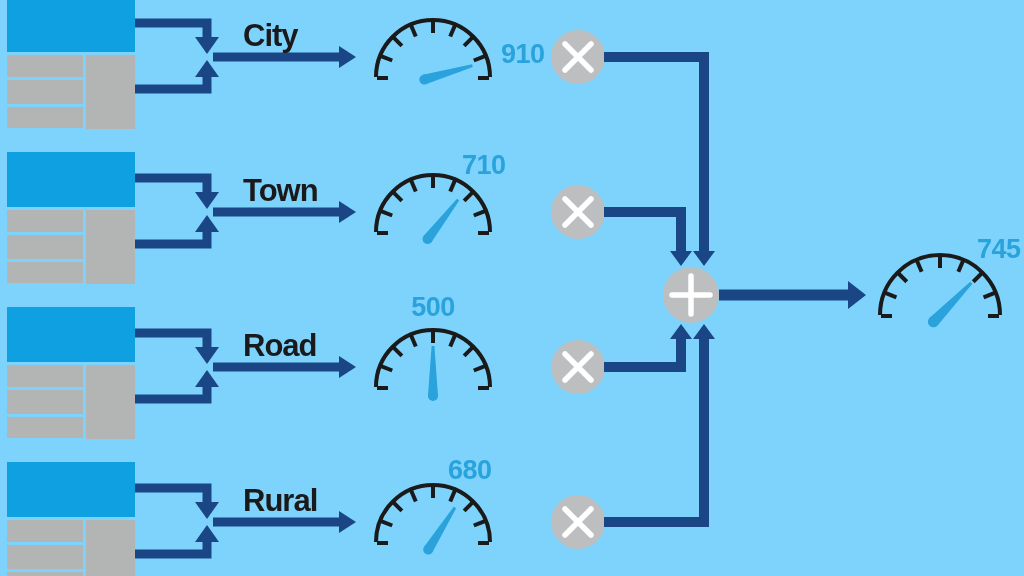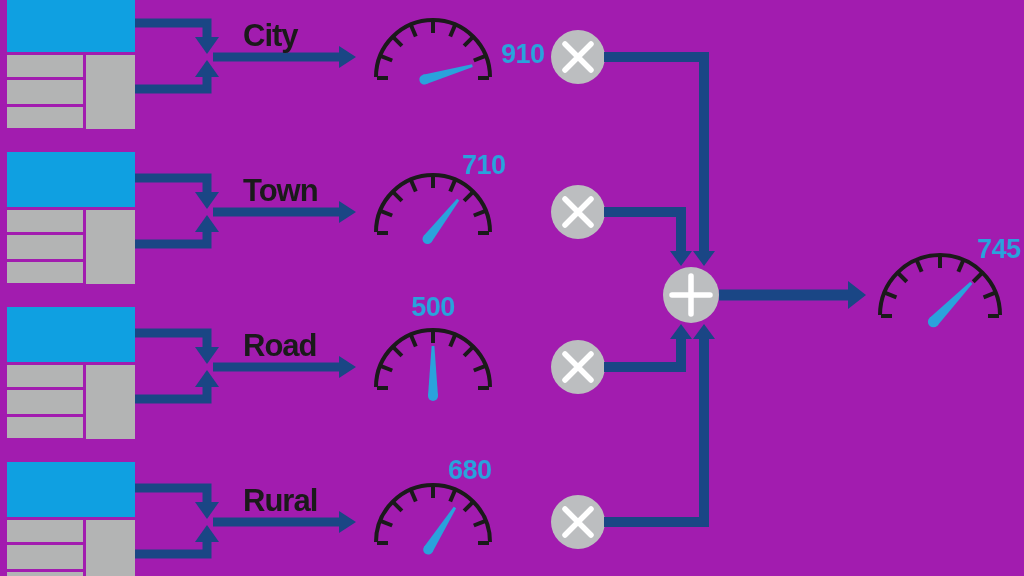--- a/index.html
+++ b/index.html
@@ -1,16 +1,16 @@
 <!DOCTYPE html>
 <html style="--accent-blue: #0FA0E1; --needle-blue: #2AA2DC; --navy: #1A4685; --card-gray: #B3B4B4; --circle-gray: #BCBEC0; --ink: #1A1A1A;"><head>
 <meta charset="utf-8">
 <style>
   html,body{margin:0;padding:0;background:#ffffff;}
-  .stage{width:1024px;height:576px;overflow:hidden;position:relative;background:#a21caf;}
+  .stage{width:1024px;height:576px;overflow:hidden;position:relative;background:#7dd3fc;}
   svg{display:block;}
   .card-header{fill:var(--accent-blue);}
   .card-cell{fill:var(--card-gray);}
   .navy-line{stroke:var(--navy);fill:none;}
   .navy-fill{fill:var(--navy);stroke:none;}
   .op-circle{fill:var(--circle-gray);}
   .op-glyph{stroke:#ffffff;stroke-width:5.5;stroke-linecap:round;fill:none;}
   .gauge-arc{stroke:var(--ink);stroke-width:4;fill:none;}
   .gauge-tick{stroke:var(--ink);stroke-width:4;fill:none;}
   .needle{fill:var(--needle-blue);stroke:none;}

